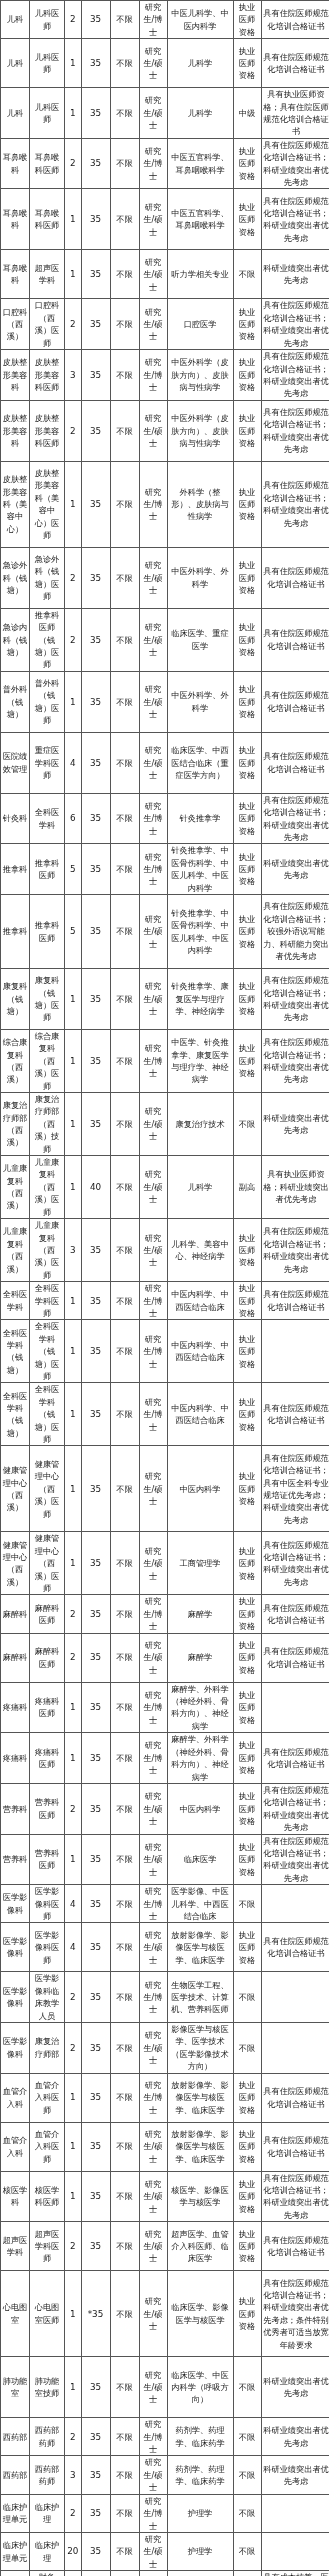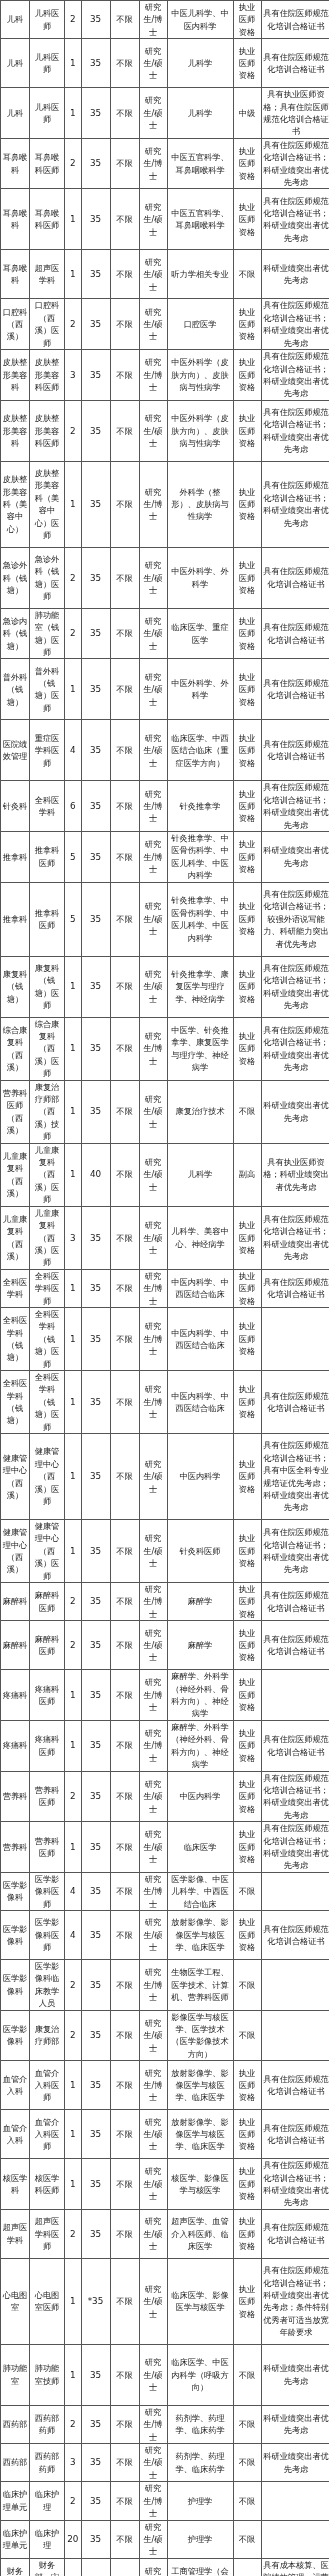--- a/index.html
+++ b/index.html
@@ -158,21 +158,21 @@
         <td class="num">2</td>
         <td class="num">35</td>
         <td>不限</td>
         <td>研究生/硕士</td>
         <td>中医外科学、外科学</td>
         <td>执业医师资格</td>
         <td>具有住院医师规范化培训合格证书</td>
       </tr>
       <tr style="height: 49px;">
         <td>急诊内科（钱塘）</td>
-        <td>肺功能室（钱塘）医师</td>
+        <td>推拿科医师（钱塘）医师</td>
         <td class="num">2</td>
         <td class="num">35</td>
         <td>不限</td>
         <td>研究生/硕士</td>
         <td>临床医学、重症医学</td>
         <td>执业医师资格</td>
         <td>具有住院医师规范化培训合格证书</td>
       </tr>
       <tr style="height: 61px;">
         <td>普外科（钱塘）</td>
@@ -245,21 +245,21 @@
         <td>综合康复科（西溪）医师</td>
         <td class="num">1</td>
         <td class="num">35</td>
         <td>不限</td>
         <td>研究生/博士</td>
         <td>中医学、针灸推拿学、康复医学与理疗学、神经病学</td>
         <td>执业医师资格</td>
         <td>具有住院医师规范化培训合格证书；科研业绩突出者优先考虑</td>
       </tr>
       <tr style="height: 61px;">
-        <td>营养科医师（西溪）</td>
+        <td>康复治疗师部（西溪）</td>
         <td>康复治疗师部（西溪）技师</td>
         <td class="num">1</td>
         <td class="num">35</td>
         <td>不限</td>
         <td>研究生/硕士</td>
         <td>康复治疗技术</td>
         <td>不限</td>
         <td>科研业绩突出者优先考虑</td>
       </tr>
       <tr style="height: 61px;">
@@ -328,21 +328,21 @@
         <td>执业医师资格</td>
         <td>具有住院医师规范化培训合格证书；具有中医全科专业规培证优先考虑；科研业绩突出者优先考虑</td>
       </tr>
       <tr style="height: 61px;">
         <td>健康管理中心（西溪）</td>
         <td>健康管理中心（西溪）医师</td>
         <td class="num">1</td>
         <td class="num">35</td>
         <td>不限</td>
         <td>研究生/硕士</td>
-        <td>针灸科医师</td>
+        <td>工商管理学</td>
         <td>执业医师资格</td>
         <td>具有住院医师规范化培训合格证书；科研业绩突出者优先考虑</td>
       </tr>
       <tr style="height: 37px;">
         <td>麻醉科</td>
         <td>麻醉科医师</td>
         <td class="num">2</td>
         <td class="num">35</td>
         <td>不限</td>
         <td>研究生/博士</td>

